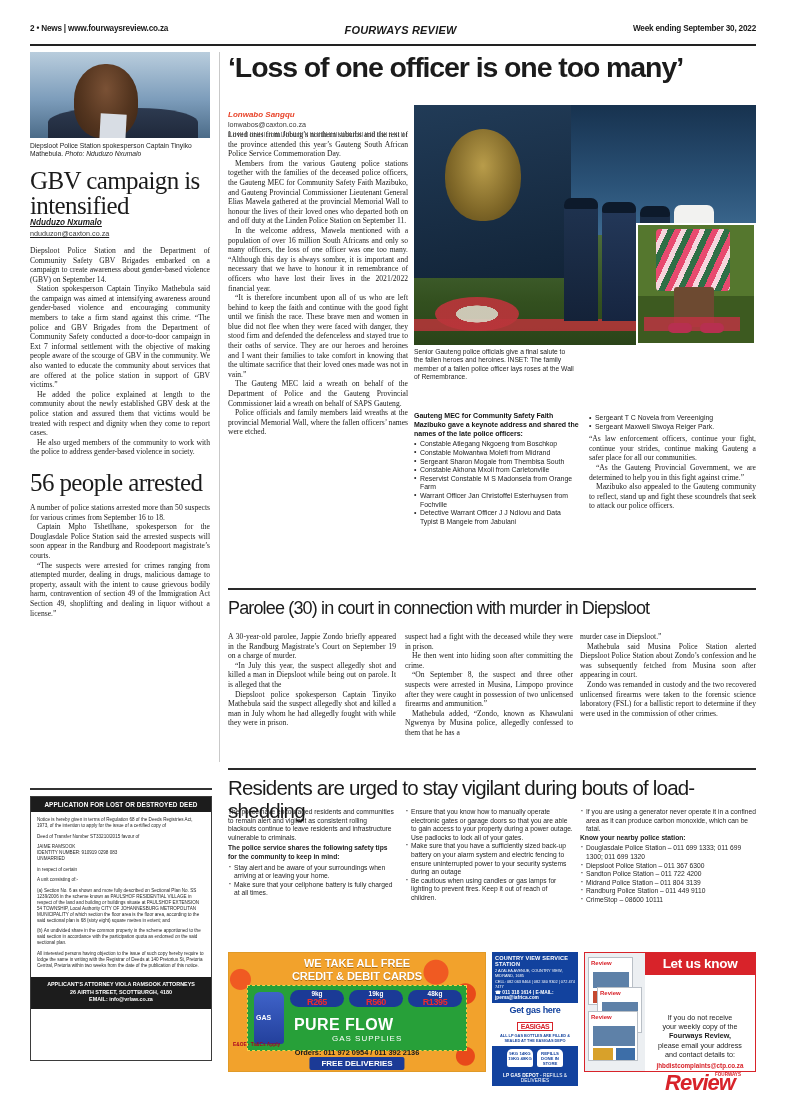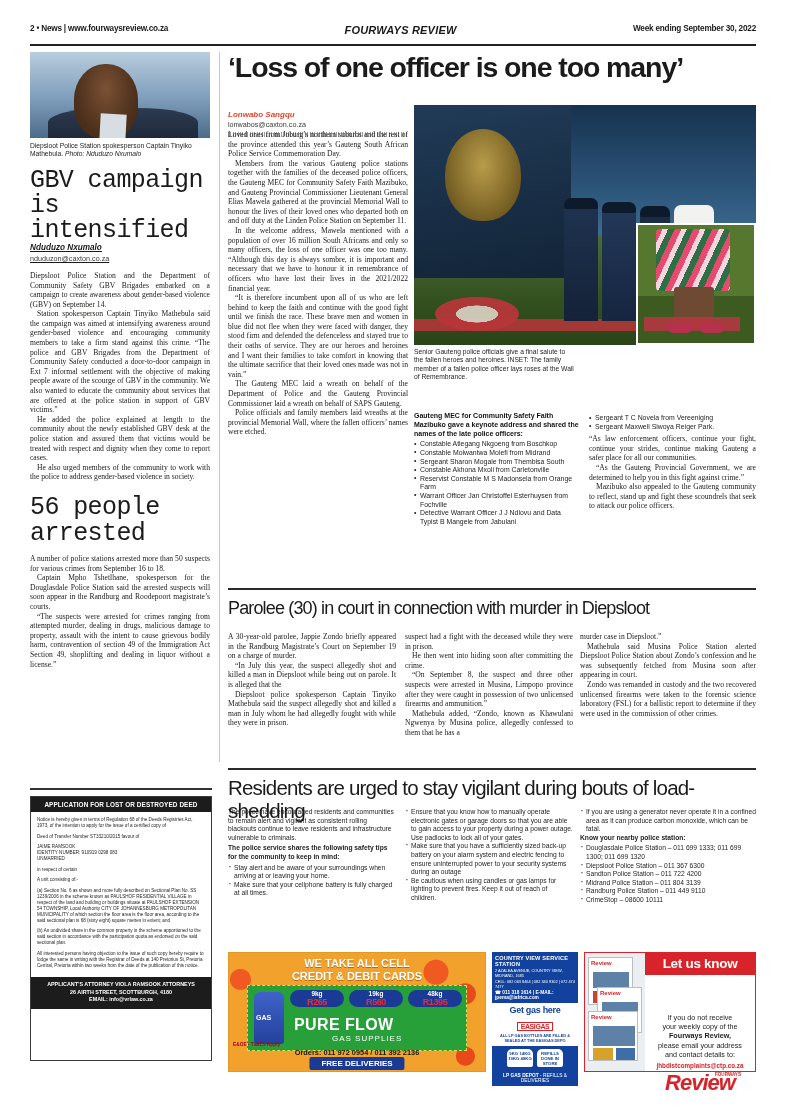--- a/index.html
+++ b/index.html
@@ -54,21 +54,21 @@
     position:absolute; left:70px; top:62px; width:26px; height:28px;
     background:#d8dde4; transform: rotate(3deg);
   }
   .cap-small {
     font-family: "Liberation Sans", sans-serif;
     font-size: 6.7px; line-height: 8.2px; margin-top: 4px; color:#222;
   }
   .cap-small i { font-style: italic; }
 
   .hl-serif-thin {
-    font-family: Liberation Mono, monospace;
+    font-family: Liberation Serif, serif;
     font-weight: 400; letter-spacing: -0.6px; color: #1b1b1b;
   }
   .h-gbv { font-size: 25px; line-height: 25px; margin-top: 10px; }
   .h-56 { font-size: 25px; line-height: 26px; margin-top: 13px; }
 
   .byline { margin-top: 0; text-decoration: underline; }
   .byline .bn { font-weight: bold; font-style: italic; font-size: 8.2px; color:#1a1a1a; }
   .byline .be { font-size: 7.2px; color:#3a3a3a; margin-top: 1.5px; }
 
   
@@ -443,21 +443,21 @@
       <li>Midrand Police Station – 011 804 3139</li>
       <li>Randburg Police Station – 011 449 9110</li>
       <li>CrimeStop – 08600 10111</li>
     </ul>
   </div>
 
   <div class="ad-gas">
     <div class="flowers"></div>
     <div class="flowers-l"></div>
     <div class="topline">
-      <div>WE TAKE ALL CELL</div>
+      <div>WE TAKE ALL FREE</div>
       <div>CREDIT &amp; DEBIT CARDS</div>
     </div>
     <div class="panel">
       <div class="cyl"></div>
       <div class="prices">
         <div class="pbub">
           <span class="kg">9kg</span>
           <span class="pr">R265</span>
         </div>
         <div class="pbub">

